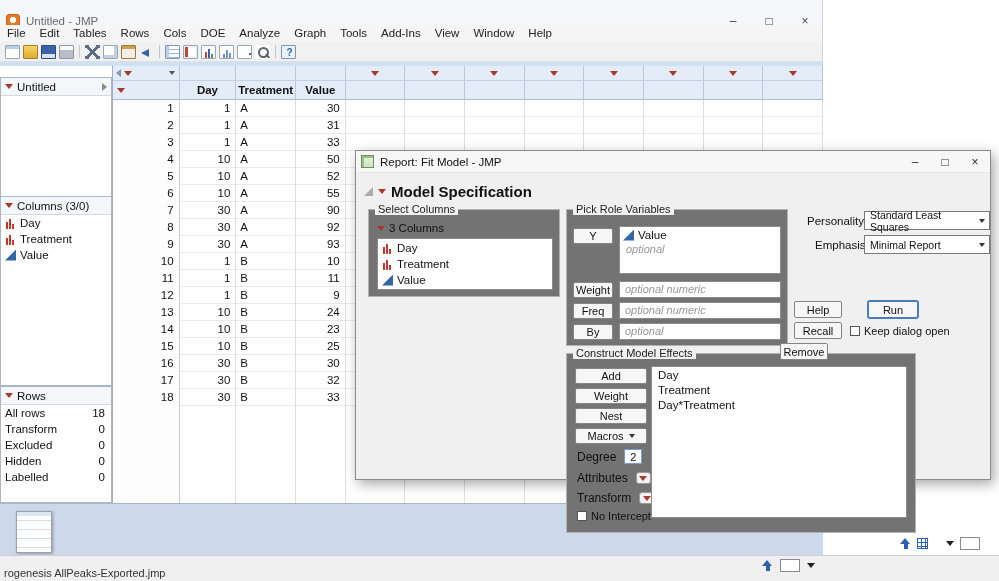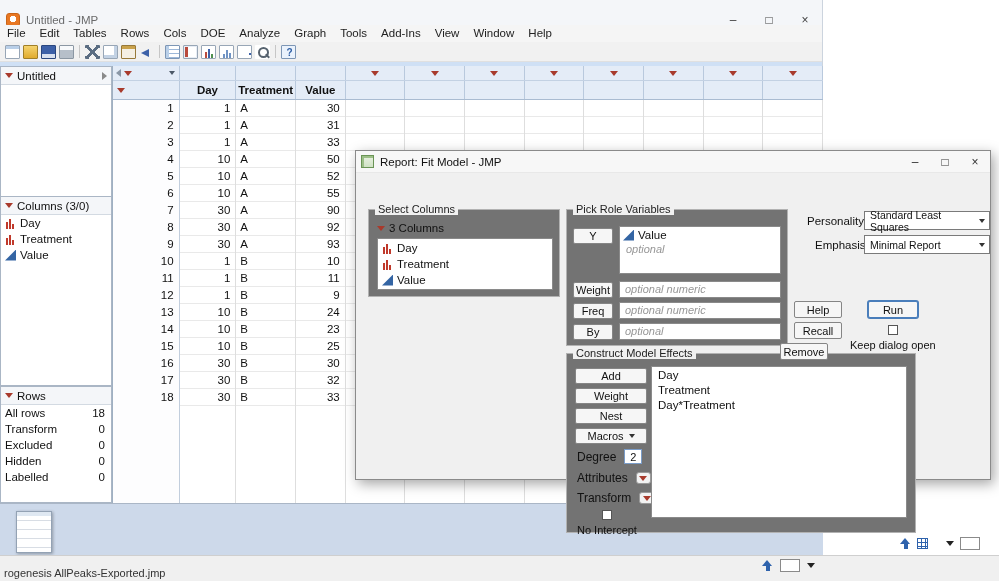--- a/index.html
+++ b/index.html
@@ -4,21 +4,21 @@
 <style>
   * { box-sizing: border-box; margin: 0; padding: 0; }
   html,body { background:#fff; }
   .screen {
     position: relative; width: 999px; height: 581px; overflow: hidden;
     background: #fff; font-family: "Liberation Sans", sans-serif; color:#111;
     font-size: 11.5px;
   }
   
   .titlebar { position:absolute; left:0; top:0; width:823px; height:43px;
-    background:#f4f6f9; border-bottom:3px solid #a3a3a3; display:flex; align-items:center; }
+    background:#f4f6f9; border-bottom:1px solid #a3a3a3; display:flex; align-items:center; }
   .jmp-icon { width:14px; height:14px; margin-left:6px; border-radius:3px;
     background: radial-gradient(circle at 50% 42%, #fff 0 3px, #e87722 3.5px); border:1px solid #c96418; }
   .titlebar .wtitle { margin-left:6px; color:#6b6b6b; font-size:11.5px; }
   .winbtns { margin-left:auto; display:flex; }
   .wbtn { width:36px; height:24px; display:flex; align-items:center; justify-content:center;
     color:#444; font-size:12px; }
   .menubar { position:absolute; left:0; top:25px; width:823px; height:17px;
     background:#f5f5f5; display:flex; align-items:center; font-size:11.5px; color:#222; }
   .menu-item { padding:0 7px; height:17px; line-height:17px; }
   .toolbar { position:absolute; left:0; top:42px; width:823px; height:20px;
@@ -157,21 +157,21 @@
   .role-line { height:17px; line-height:15px; padding-left:5px; }
   .eff-btn { position:absolute; left:8px; width:72px; height:16px; }
   .macros-arr { width:0; height:0; border-left:3.5px solid transparent; border-right:3.5px solid transparent;
     border-top:4px solid #333; margin-left:5px; }
   .degree-row { position:absolute; left:10px; display:flex; align-items:center; gap:8px; font-size:12px; }
   .degree-box { width:18px; height:15px; background:#fff; border:1px solid #7a9cc8; text-align:center;
     font-size:11px; line-height:14px; }
   .redtri-btn { width:15px; height:12px; background:#f2f2f2; border:1px solid #9a9a9a; border-radius:3px;
     display:flex; align-items:center; justify-content:center; }
   .checkbox { width:10px; height:10px; background:#fff; border:1px solid #555; flex:0 0 auto; }
-  .chk-row { position:absolute; display:flex; align-items:center; gap:4px; font-size:11px;flex-direction:column; }
+  .chk-row { position:absolute; display:flex; align-items:center; gap:4px; font-size:11px; }
   .eff-list { position:absolute; left:84px; top:12px; width:256px; height:152px; padding:1px 0; }
   .eff-item { height:15px; line-height:15px; padding-left:6px; font-size:11.5px; }
   .dd { position:absolute; background:#fff; border:1px solid #7a7a7a; display:flex; align-items:center;
     height:19px; padding:0 4px 0 5px; font-size:10.5px; }
   .dd .dd-arr { margin-left:auto; width:0; height:0; border-left:3.5px solid transparent;
     border-right:3.5px solid transparent; border-top:4px solid #333; }
   .plabel { position:absolute; font-size:11.5px; }
   .act-btn { position:absolute; width:48px; height:17px; }
   .run-default { box-shadow:0 0 0 1px #4a7ebb; border-color:#4a7ebb; }
   .dlg-foot { position:absolute; right:10px; bottom:5px; display:flex; align-items:center; gap:6px; }
@@ -226,21 +226,21 @@
       <span class="tbi ci-scatter-icon"></span>
       <span class="tbi ci-zoom-icon"></span>
       <span class="tbi ci-sep"></span>
       <span class="tbi ci-help-icon"></span>
   </div>
 
   <div class="blueband"></div>
   <div class="main-right-border"></div>
 
   <div class="sidebar">
-    <div class="spanel" style="top:0;height:142px;">
+    <div class="spanel" style="top:11px;height:142px;">
       <div class="spanel-head">
         <span class="rtri"></span>
         <span>Untitled</span>
         <span class="chev-r"></span>
       </div>
     </div>
     <div class="spanel" style="top:130px;height:190px;">
       <div class="spanel-head">
         <span class="rtri"></span>
         <span>Columns (3/0)</span>
@@ -657,20 +657,25 @@
       <div class="report-icon"></div>
       <div class="dtitle">Report: Fit Model - JMP</div>
       <div class="winbtns">
         <div class="dbtn">–</div>
         <div class="dbtn">□</div>
         <div class="dbtn">×</div>
       </div>
     </div>
     <div class="dlg-body">
 
+      <div class="ms-header">
+        <span class="disc"></span>
+        <span class="rtri"></span>
+        <span class="ms-text">Model Specification</span>
+      </div>
 
       <div class="gbox" style="left:12px;top:36px;width:192px;height:88px;">
         <span class="glabel">Select Columns</span>
         <div class="sc-count">
           <span class="rtri"></span>
           <span>3 Columns</span>
         </div>
         <div class="listbox sc-list">
 
             <div class="lb-item">

